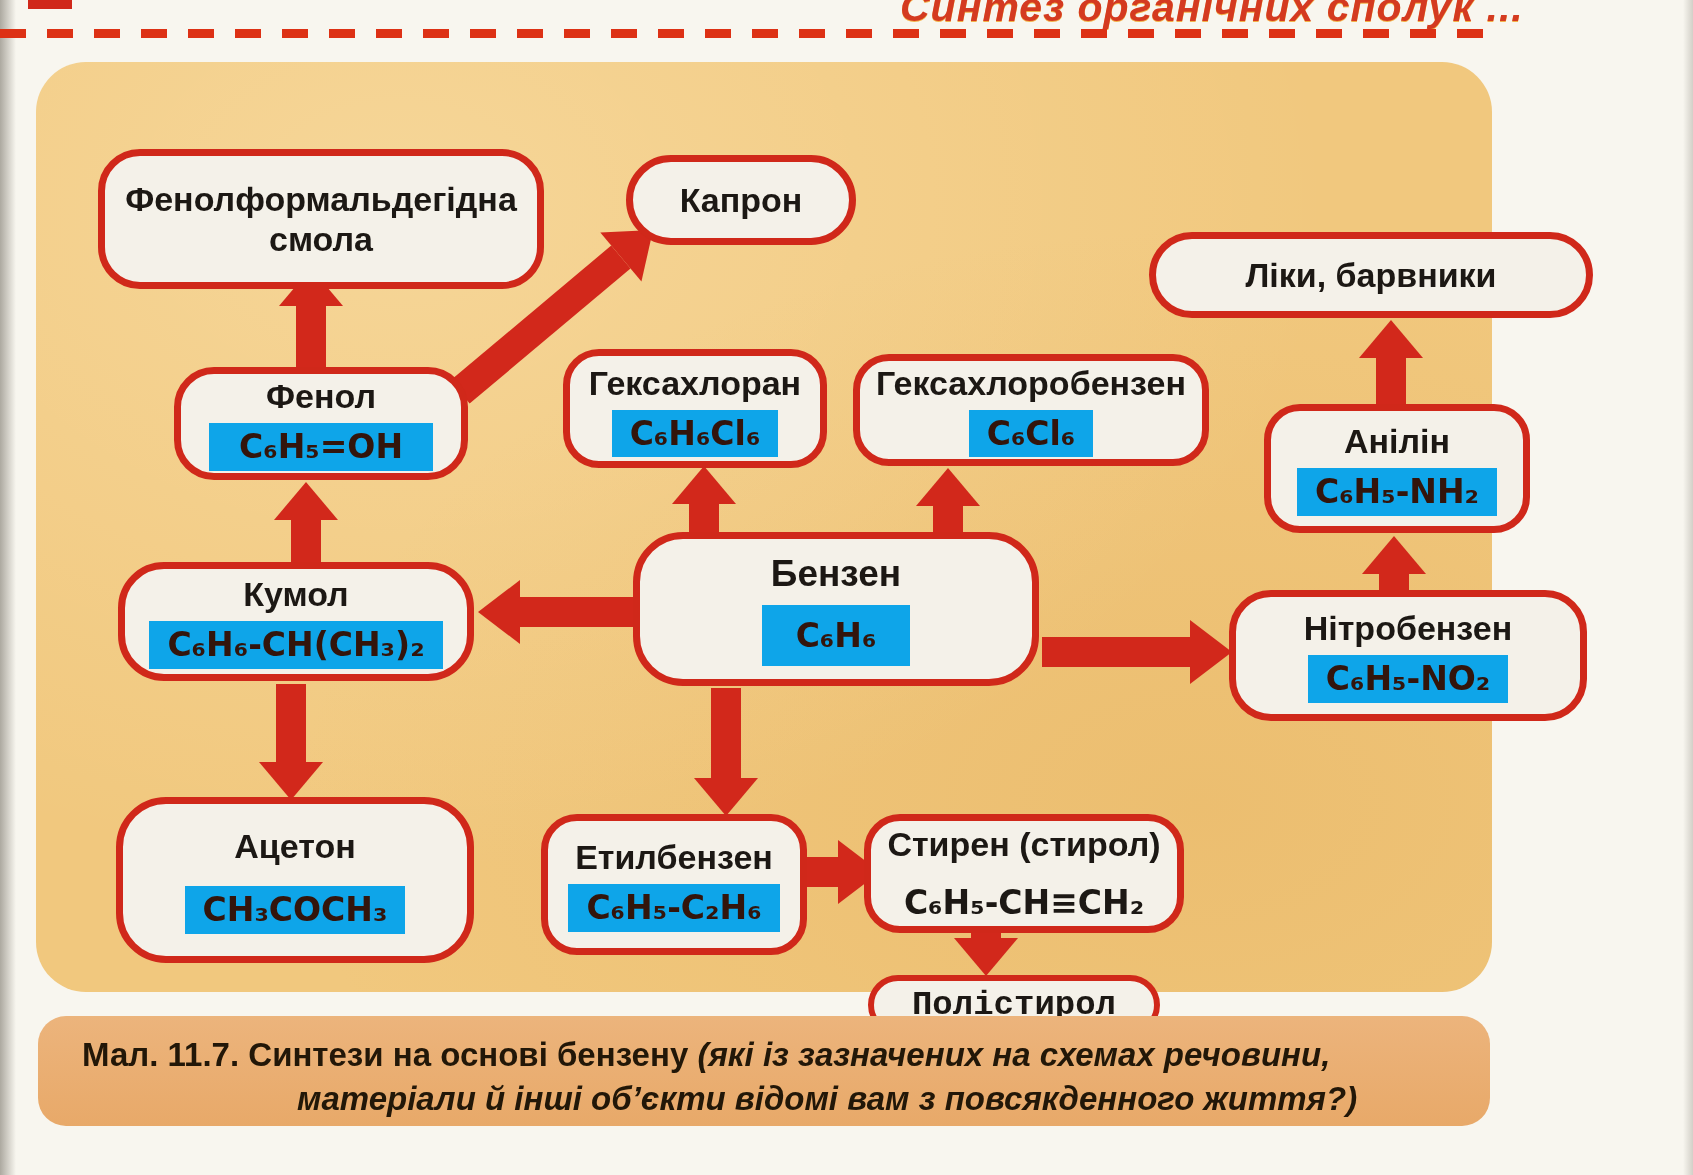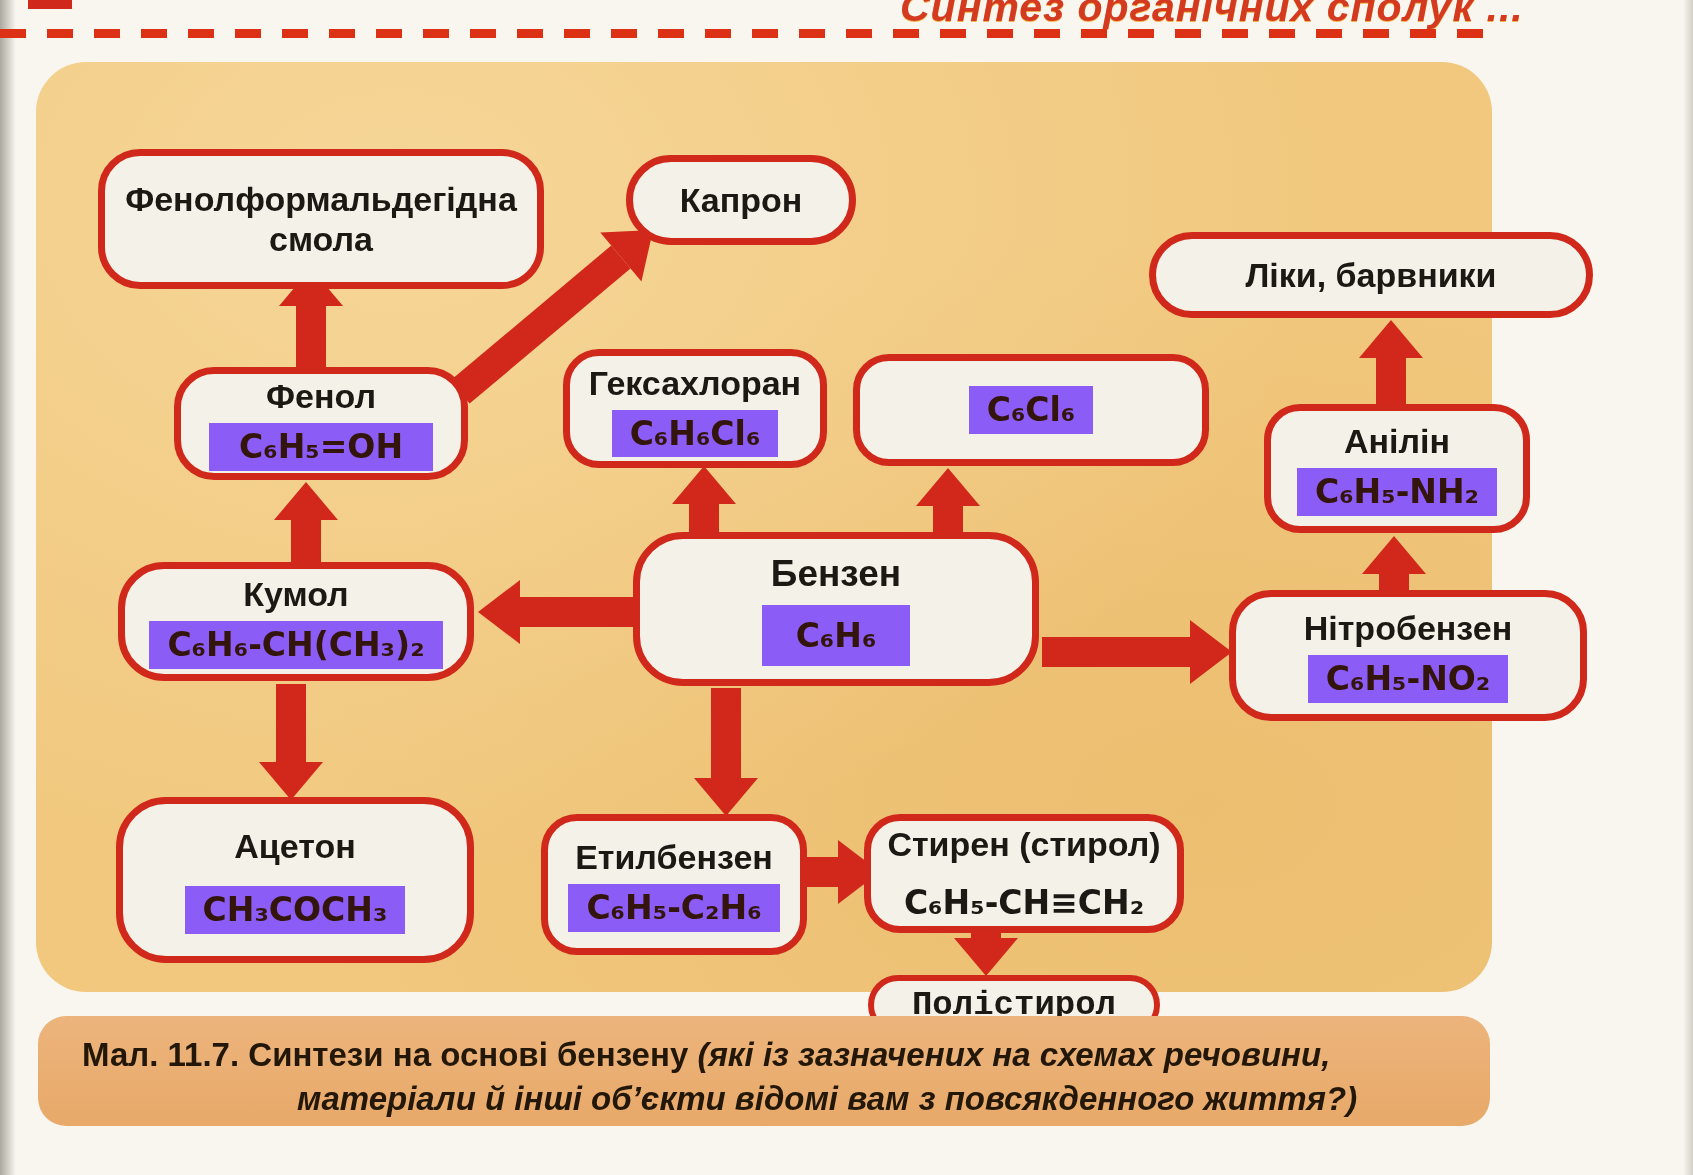--- a/index.html
+++ b/index.html
@@ -40,21 +40,21 @@
     position:absolute;box-sizing:border-box;
     background:#f4f1e9;border:7px solid #d0281a;border-radius:42px;
     display:flex;flex-direction:column;align-items:center;justify-content:center;
     gap:7px;padding:4px 8px;
   }
   .node-label{
     font-weight:bold;font-size:34px;color:#1c1814;text-align:center;line-height:1.18;
   }
   .node-formula{
     font-family:"DejaVu Sans",sans-serif;
-    background:#8b5cf6;color:#33150c;font-weight:bold;font-size:33px;
+    background:#0ea5e9;color:#33150c;font-weight:bold;font-size:33px;
     padding:3px 18px;line-height:1.25;white-space:nowrap;
   }
   .node-formula.plain{background:transparent;color:#1c1814;padding:0;}
 
   #n-pfresin{left:62px;top:87px;width:446px;height:140px;}
   #n-kapron{left:590px;top:93px;width:230px;height:90px;border-radius:45px;}
   #n-liky{left:1113px;top:170px;width:444px;height:86px;border-radius:43px;}
   #n-phenol{left:138px;top:305px;width:294px;height:113px;border-radius:40px;}
   #n-phenol .node-formula{padding:3px 30px;}
   #n-hexachloran{left:527px;top:287px;width:264px;height:119px;border-radius:36px;justify-content:flex-end;}
@@ -195,20 +195,21 @@
       <div class="node-label">Фенол</div>
       <div class="node-formula">C₆H₅=OH</div>
     </div>
 
     <div class="node" id="n-hexachloran">
       <div class="node-label">Гексахлоран</div>
       <div class="node-formula">C₆H₆Cl₆</div>
     </div>
 
     <div class="node" id="n-hexachlorobenzene">
+      <div class="node-label">Гексахлоробензен</div>
       <div class="node-formula">C₆Cl₆</div>
     </div>
 
     <div class="node" id="n-aniline">
       <div class="node-label">Анілін</div>
       <div class="node-formula">C₆H₅-NH₂</div>
     </div>
 
     <div class="node" id="n-cumene">
       <div class="node-label">Кумол</div>

